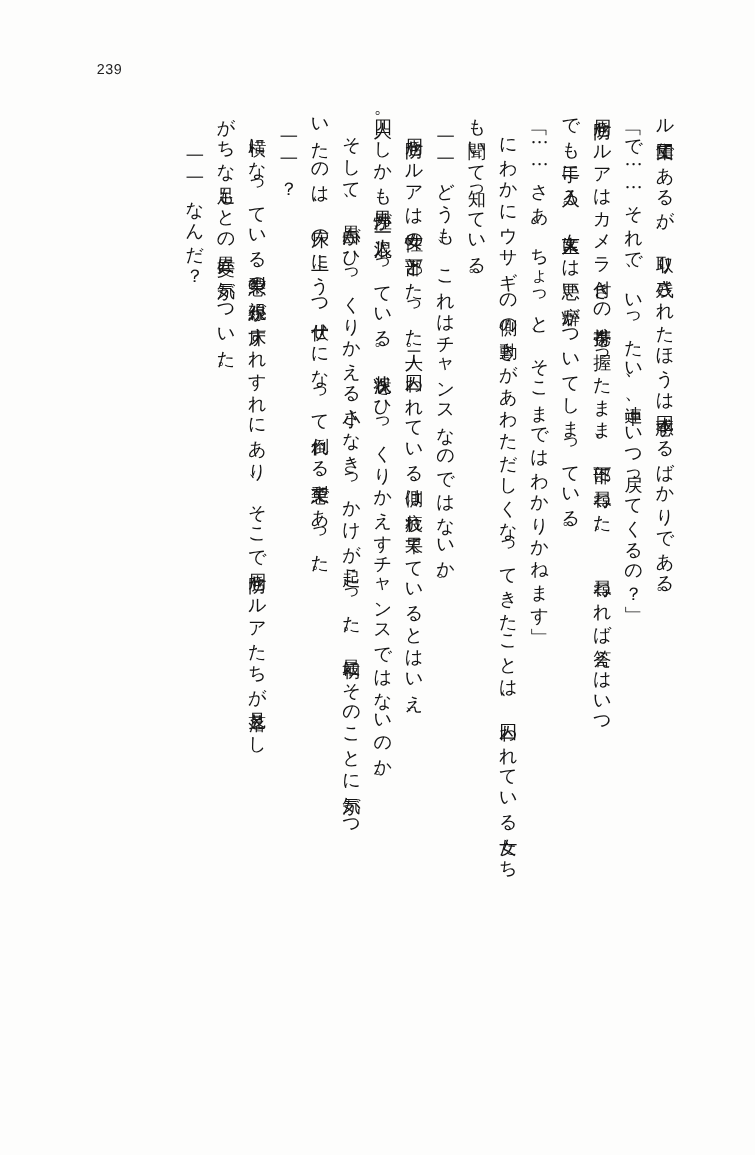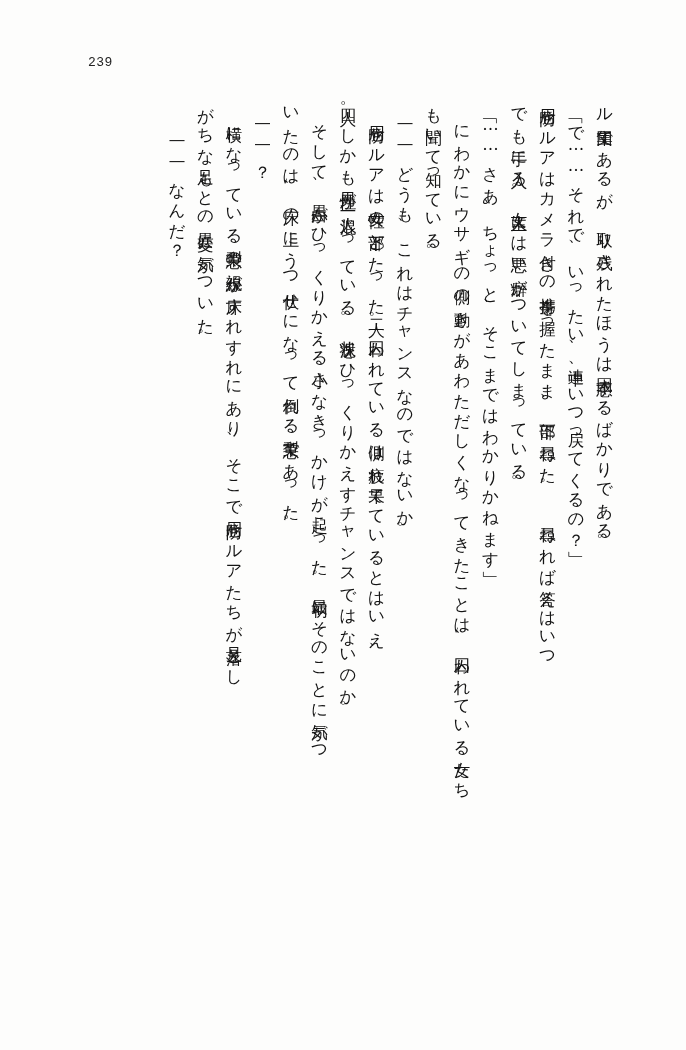--- a/index.html
+++ b/index.html
@@ -23,21 +23,21 @@
   }
 
   
   .page-number {
     position: absolute;
     top: 55px;
     left: 88px;
     font-size: 13px;
     color: #222;
     letter-spacing: 0.5px;
-    font-family: Liberation Mono, monospace;
+    font-family: Liberation Sans, sans-serif;
   }
 
   
   .text-block {
     position: absolute;
     top: 96px;
     right: 74px;
     left: 74px;
     height: 880px;
     display: flex;

